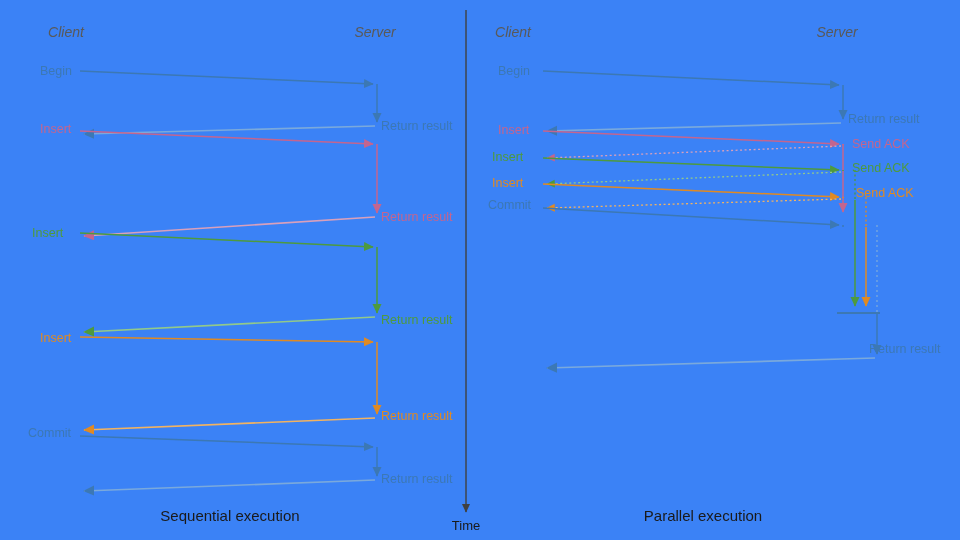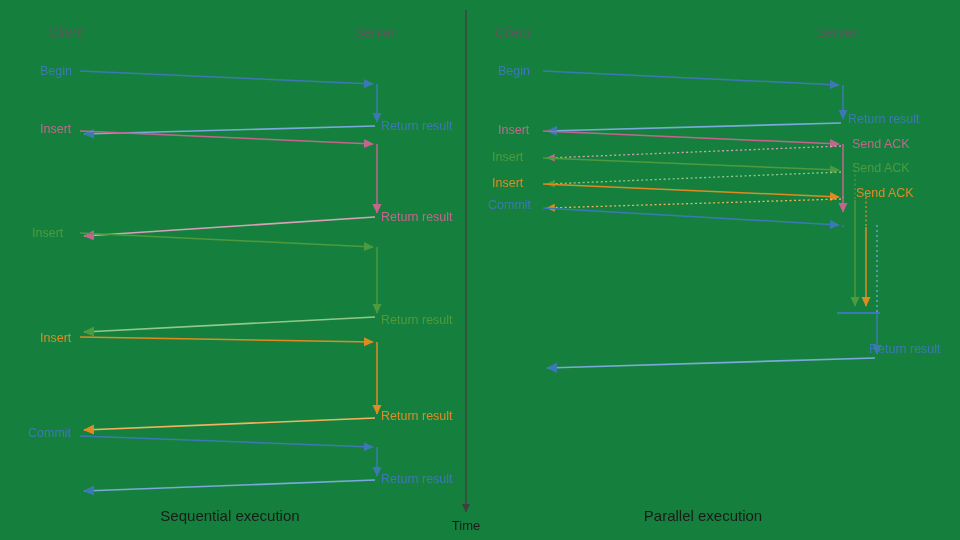--- a/index.html
+++ b/index.html
@@ -1,18 +1,18 @@
 <!DOCTYPE html>
 <html><head>
 <meta charset="utf-8">
 <style>
   html,body{margin:0;padding:0;background:#ffffff;}
   body{width:960px;height:540px;overflow:hidden;
        font-family:"Liberation Sans","DejaVu Sans",sans-serif;}
-  #stage{position:relative;width:960px;height:540px;background:#15803d;}
+  #stage{position:relative;width:960px;height:540px;background:#3b82f6;}
   svg{position:absolute;left:0;top:0;width:960px;height:540px;}
   text{font-family:"Liberation Sans","DejaVu Sans",sans-serif;}
   .actor{font-size:14px;font-style:italic;fill:#595959;}
   .msg{font-size:12.5px;}
   .caption{font-size:15px;fill:#1a1a1a;}
   .timelbl{font-size:13px;fill:#1a1a1a;}
 </style>
 </head>
 <body>
 

